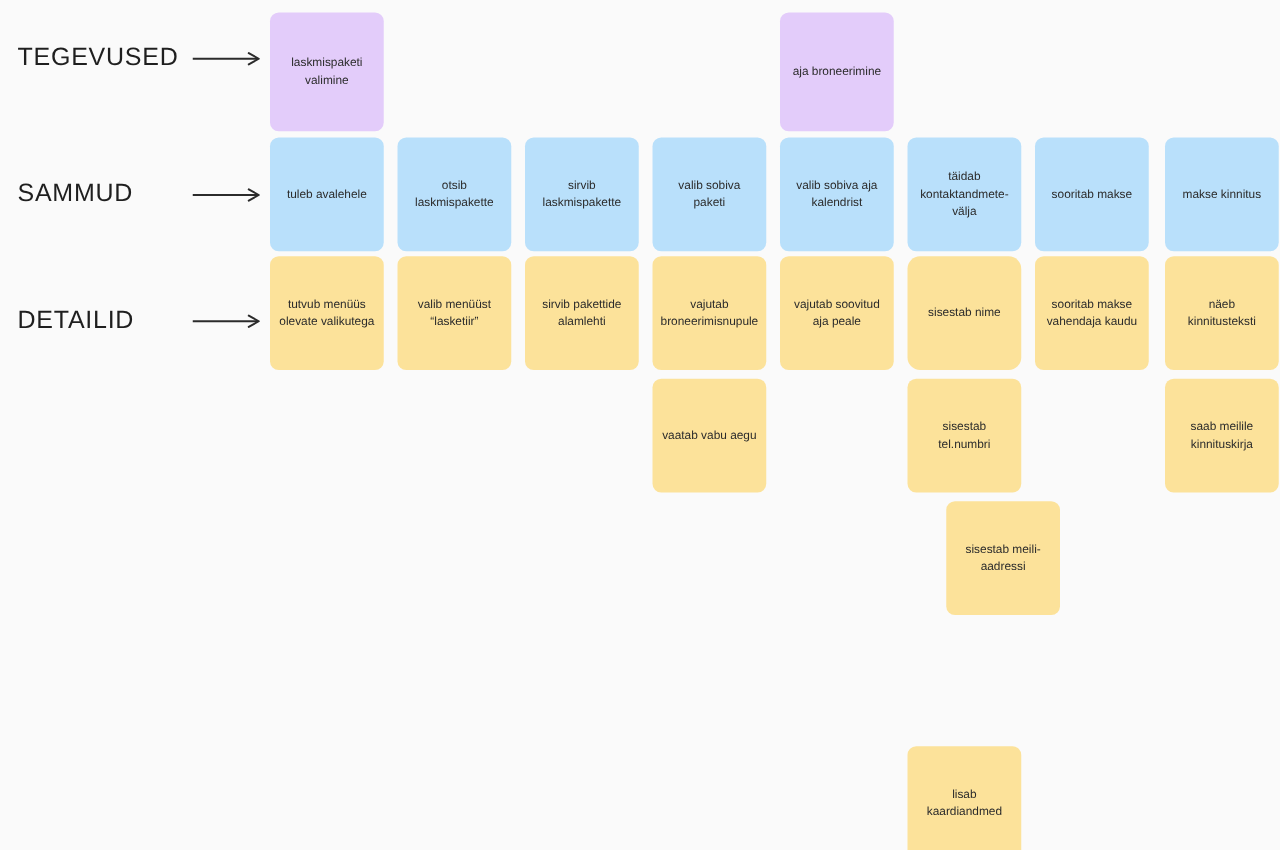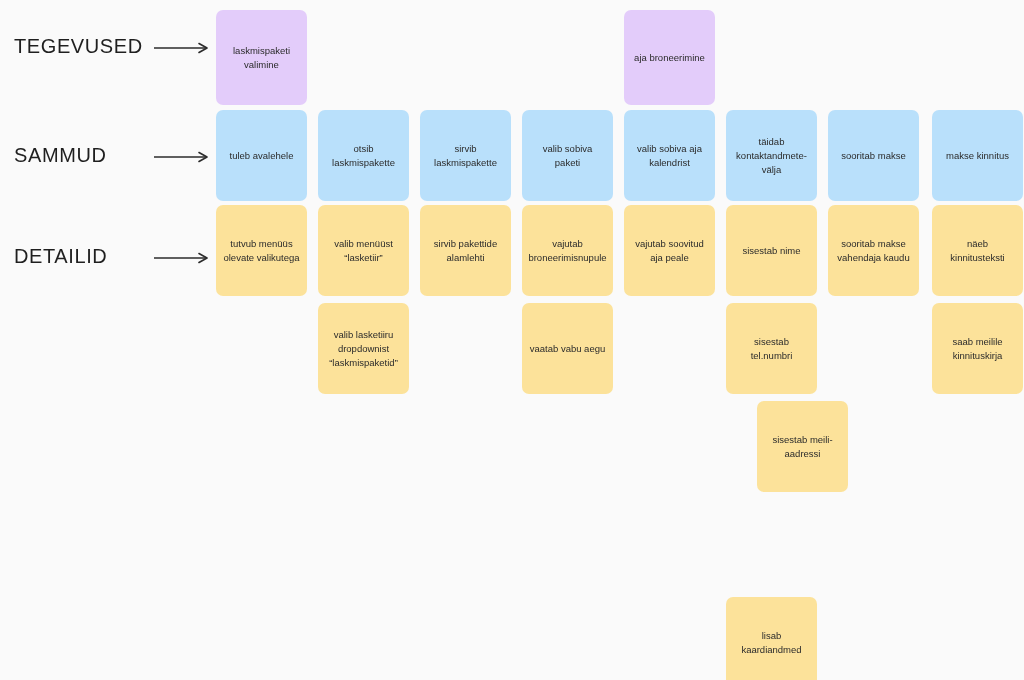--- a/index.html
+++ b/index.html
@@ -106,25 +106,20 @@
 olevate valikutega</span>
     </div>
     <div class="card step" style="left: 318px; top: 110px; width: 91px; height: 91px;">
       <span class="card-text">otsib
 laskmispakette</span>
     </div>
     <div class="card detail" style="left: 318px; top: 205px; width: 91px; height: 91px;">
       <span class="card-text">valib menüüst
 “lasketiir”</span>
     </div>
-    <div class="card detail" style="left: 318px; top: 303px; width: 91px; height: 91px;">
-      <span class="card-text">valib lasketiiru
-dropdownist
-“laskmispaketid”</span>
-    </div>
     <div class="card step" style="left: 420px; top: 110px; width: 91px; height: 91px;">
       <span class="card-text">sirvib
 laskmispakette</span>
     </div>
     <div class="card detail" style="left: 420px; top: 205px; width: 91px; height: 91px;">
       <span class="card-text">sirvib pakettide
 alamlehti</span>
     </div>
     <div class="card step" style="left: 522px; top: 110px; width: 91px; height: 91px;">
       <span class="card-text">valib sobiva paketi</span>
@@ -145,21 +140,21 @@
     </div>
     <div class="card detail" style="left: 624px; top: 205px; width: 91px; height: 91px;">
       <span class="card-text">vajutab soovitud
 aja peale</span>
     </div>
     <div class="card step" style="left: 726px; top: 110px; width: 91px; height: 91px;">
       <span class="card-text">täidab
 kontaktandmete-
 välja</span>
     </div>
-    <div class="card detail" style="left: 726px; top: 205px; width: 91px; height: 91px;">
+    <div class="card detail" style="left: 726px; top: 205px; width: 91px; height: 91px; border-radius: 10px;">
       <span class="card-text">sisestab nime</span>
     </div>
     <div class="card detail" style="left: 726px; top: 303px; width: 91px; height: 91px;">
       <span class="card-text">sisestab tel.numbri</span>
     </div>
     <div class="card detail" style="left: 726px; top: 401px; width: 91px; height: 91px; margin-left: 31px;">
       <span class="card-text">sisestab meili-
 aadressi</span>
     </div>
     <div class="card detail" style="left: 726px; top: 597px; width: 91px; height: 91px;">

